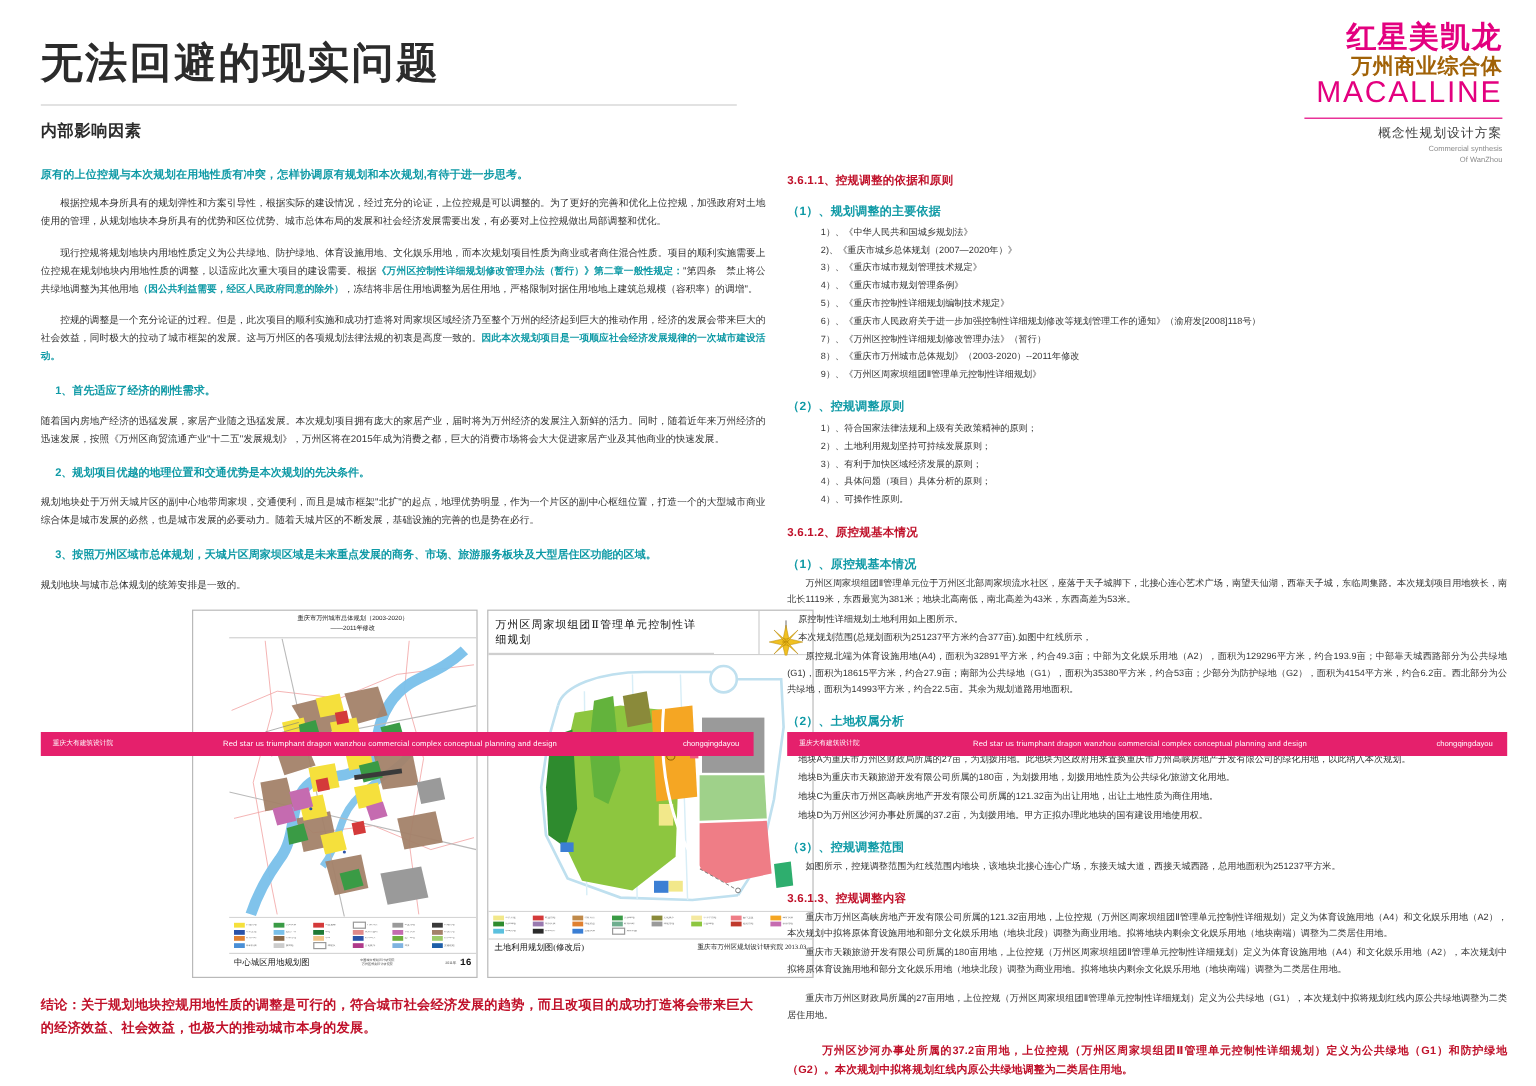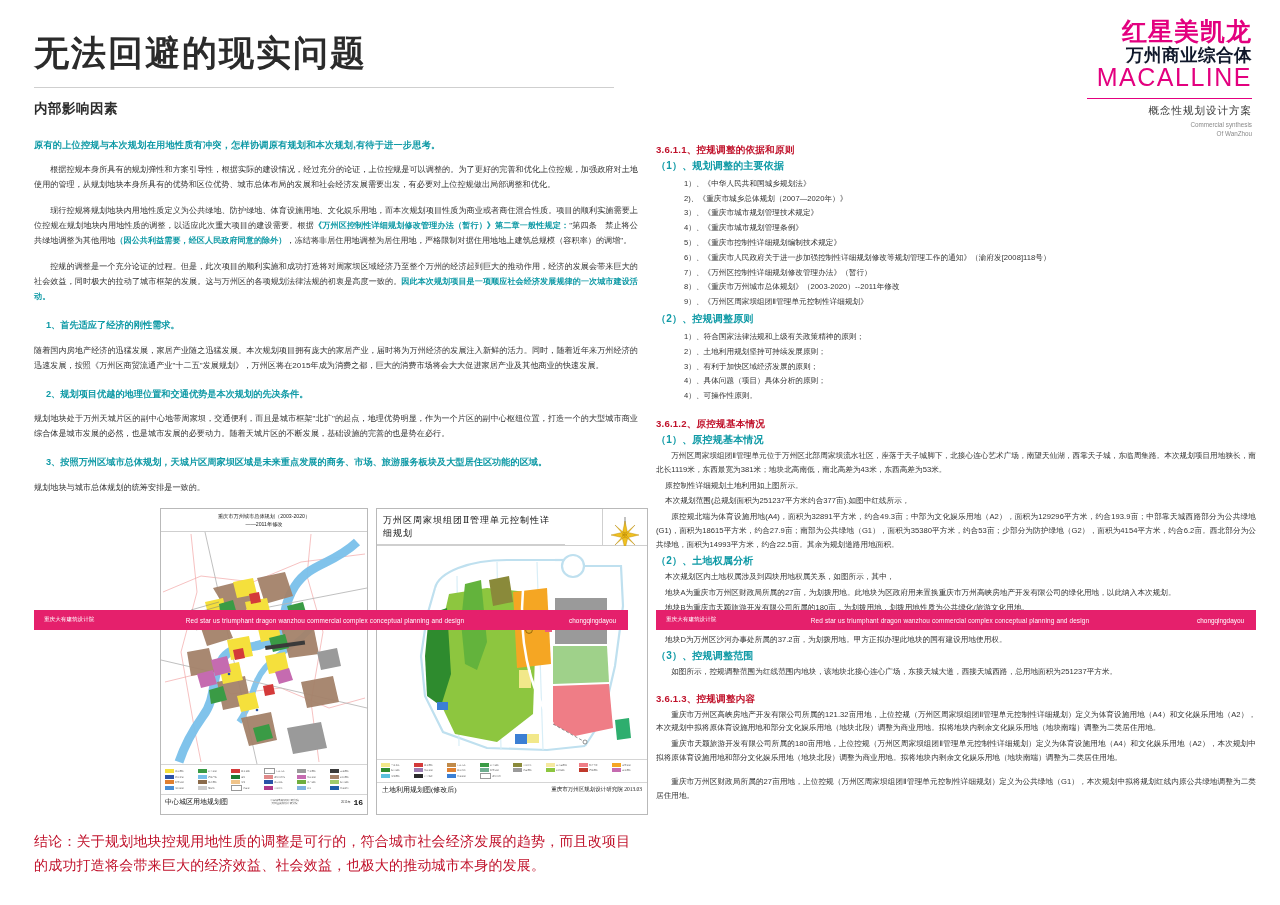--- a/index.html
+++ b/index.html
@@ -39,21 +39,21 @@
   .teal{color:#0f9aa6;font-weight:bold;}
   .hdr-num{
     color:#0f9aa6;font-weight:bold;font-size:9.2px;margin:13px 0 0 12px;line-height:1.6;
   }
   
   .maps{
     margin-top:12px;display:flex;gap:8px;align-items:flex-start;
     padding-left:126px;
   }
   .map-box{position:relative;border:1px solid #b9b9b9;background:#fff;}
-  .map-a{width:208px;height:305px;}
+  .map-a{width:208px;height:305px;padding-left:30px;}
   .map-b{width:272px;height:305px;}
   .map-cap{
     text-align:center;font-size:5.2px;color:#222;padding:4px 2px 3px;
     border-bottom:1px solid #cfcfcf;line-height:1.45;
   }
   .map-cap-b{
     font-size:9px;color:#111;text-align:left;padding:5px 6px 4px;
     border-bottom:1px solid #cfcfcf;font-family:"Liberation Serif","DejaVu Serif",serif;
     letter-spacing:1px;
   }
@@ -76,53 +76,53 @@
     display:flex;align-items:center;justify-content:space-between;
     border-top:1px solid #d5d5d5;padding:2px 4px;
   }
   .map-foot .ttl{font-size:7px;color:#111;font-family:"Liberation Serif",serif;}
   .map-foot .org{font-size:2.6px;color:#444;text-align:center;line-height:1.3;}
   .map-foot .pg{font-size:8px;font-weight:bold;color:#111;font-family:Liberation Mono, monospace;}
   .map-foot .yr{font-size:3px;color:#444;margin-right:3px;}
   .map-foot-b{padding:2px 5px;}
   .map-foot-b .r{font-size:5.5px;color:#222;font-family:"Liberation Serif",serif;text-align:right;}
   .concl{
-    color:#c0112a;font-weight:normal;font-size:14px;line-height:1.75;margin-top:14px;
+    color:#c0112a;font-weight:bold;font-size:11px;line-height:1.75;margin-top:14px;
     letter-spacing:.2px;
   }
 
   
   .right-panel{
     position:absolute;left:656px;top:0;width:624px;height:905px;
     box-sizing:border-box;padding:18px 24px 0 0;
   }
   .brand{
     text-align:right;padding-right:4px;
   }
   .brand .cn1{
     font-size:25px;font-weight:bold;color:#e3007f;letter-spacing:1px;line-height:1.05;
   }
   .brand .cn2{
-    font-size:17.5px;font-weight:bold;color:#0f172a;letter-spacing:.5px;line-height:1.15;margin-top:1px;
+    font-size:17.5px;font-weight:bold;color:#a16207;letter-spacing:.5px;line-height:1.15;margin-top:1px;
   }
   .brand .en{
     font-size:25px;color:#e3007f;letter-spacing:1.5px;line-height:1.05;margin-top:-1px;
     font-family:"Liberation Sans",sans-serif;
   }
   .brand-rule{
     height:1px;background:#e3007f;width:165px;margin:7px 0 0 auto;
   }
   .brand .cn3{font-size:10.5px;color:#3a3a3a;margin-top:5px;letter-spacing:1px;}
   .brand .en2{font-size:6.3px;color:#8a8a8a;line-height:1.45;margin-top:2px;}
 
   .sec-red{
     color:#c0112a;font-weight:bold;font-size:9.6px;margin-top:0;letter-spacing:.2px;
   }
   .sec-teal{
-    color:#0f9aa6;font-weight:bold;font-size:10px;margin-top:2px;letter-spacing:.2px;
+    color:#0f9aa6;font-weight:bold;font-size:10px;margin-top:12px;letter-spacing:.2px;
   }
   .r-list{margin:4px 0 0 0;padding:0;list-style:none;}
   .r-list li{
     font-size:7.6px;color:#333;line-height:1.95;margin-left:28px;letter-spacing:.05px;
   }
   p.rbody{
     font-size:7.6px;color:#333;line-height:1.82;margin:2px 0 0 0;text-align:justify;
     text-indent:2em;letter-spacing:.05px;
   }
   p.rbody.i1{text-indent:1.2em;}
@@ -599,20 +599,21 @@
     <p class="rbody">如图所示，控规调整范围为红线范围内地块，该地块北接心连心广场，东接天城大道，西接天城西路，总用地面积为251237平方米。</p>
 
     <div class="spacer14"></div>
 
     <div class="sec-red">3.6.1.3、控规调整内容</div>
     <p class="rbody">重庆市万州区高峡房地产开发有限公司所属的121.32亩用地，上位控规（万州区周家坝组团Ⅱ管理单元控制性详细规划）定义为体育设施用地（A4）和文化娱乐用地（A2），本次规划中拟将原体育设施用地和部分文化娱乐用地（地块北段）调整为商业用地。拟将地块内剩余文化娱乐用地（地块南端）调整为二类居住用地。</p>
     <p class="rbody">重庆市天颖旅游开发有限公司所属的180亩用地，上位控规（万州区周家坝组团Ⅱ管理单元控制性详细规划）定义为体育设施用地（A4）和文化娱乐用地（A2），本次规划中拟将原体育设施用地和部分文化娱乐用地（地块北段）调整为商业用地。拟将地块内剩余文化娱乐用地（地块南端）调整为二类居住用地。</p>
     <div class="spacer8"></div>
     <p class="rbody">重庆市万州区财政局所属的27亩用地，上位控规（万州区周家坝组团Ⅱ管理单元控制性详细规划）定义为公共绿地（G1），本次规划中拟将规划红线内原公共绿地调整为二类居住用地。</p>
 
+    <p class="red-final">万州区沙河办事处所属的37.2亩用地，上位控规（万州区周家坝组团Ⅱ管理单元控制性详细规划）定义为公共绿地（G1）和防护绿地（G2）。本次规划中拟将规划红线内原公共绿地调整为二类居住用地。</p>
   </div>
 
   <div class="footer footer-left">
     <div class="f1">重庆大有建筑设计院</div>
     <div class="f2">Red star us triumphant dragon wanzhou commercial complex conceptual planning and design</div>
     <div class="f3">chongqingdayou</div>
   </div>
 
   <div class="footer footer-right">
     <div class="f1">重庆大有建筑设计院</div>

